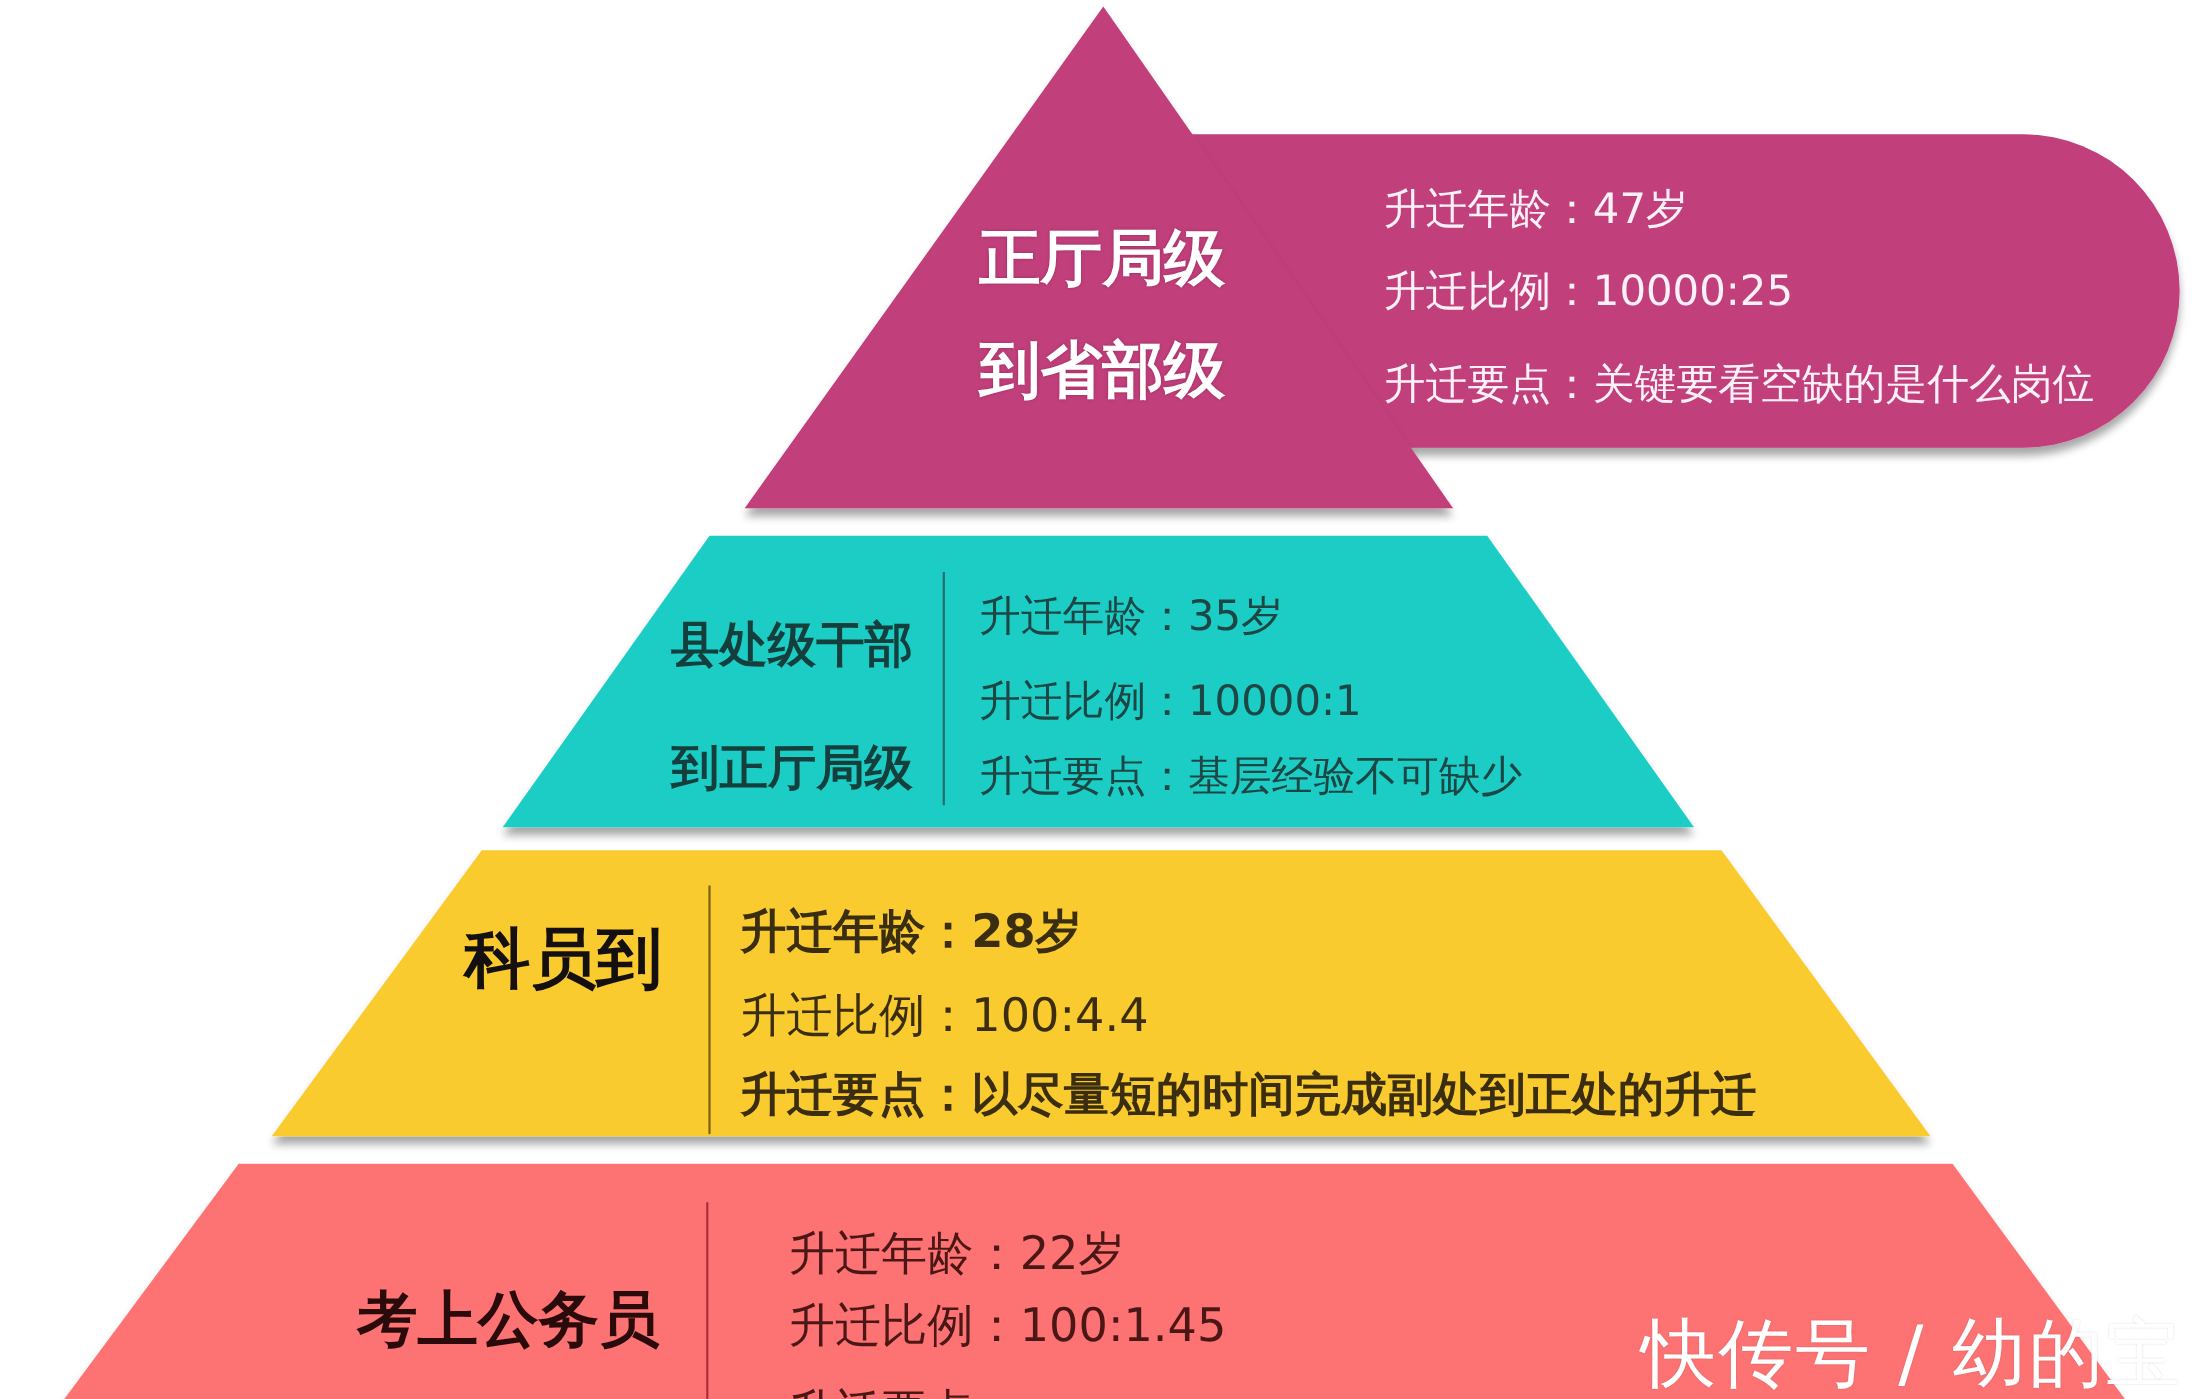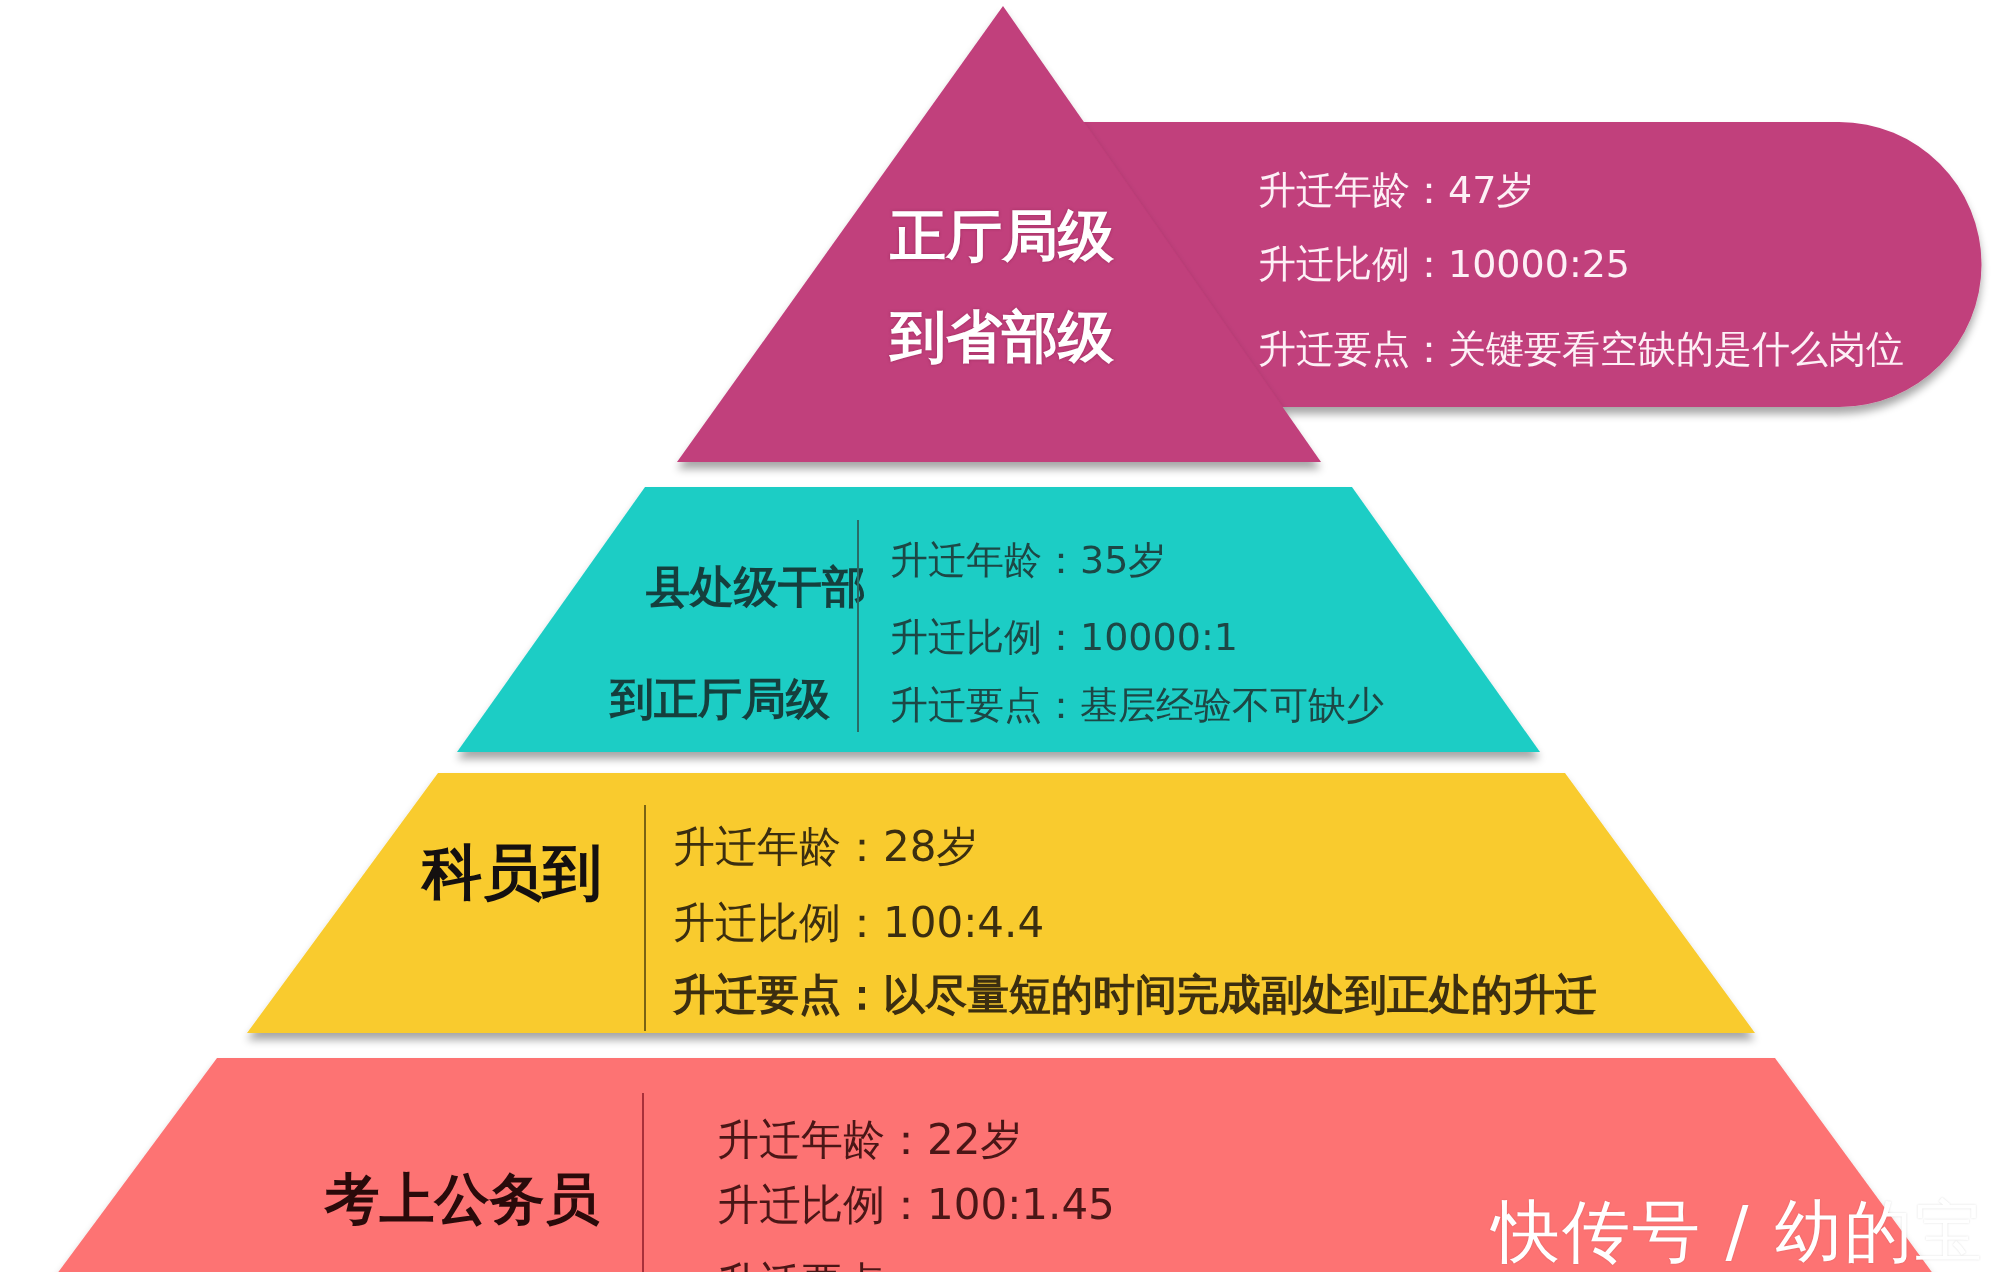--- a/index.html
+++ b/index.html
@@ -67,38 +67,38 @@
   <div class="txt pink-info" style="left:1258px; top:171px;">
     <span>升迁年龄</span><span>：</span><span>47岁</span>
   </div>
   <div class="txt pink-info" style="left:1258px; top:245px;">
     <span>升迁比例</span><span>：</span><span>10000:25</span>
   </div>
   <div class="txt pink-info" style="left:1258px; top:302px;margin-top:28px;">
     <span>升迁要点</span><span>：</span><span>关键要看空缺的是什么岗位</span>
   </div>
 
-  <div class="txt title teal-title center" style="left:720px; top:565px;margin-left:36px;">县处级干部</div>
+  <div class="txt title teal-title center" style="left:720px; top:565px;">县处级干部</div>
   <div class="txt title teal-title center" style="left:720px; top:677px;">到正厅局级</div>
   <div class="divider" style="left:857px; top:520px; height:212px; background:#2a6b66;"></div>
 
   <div class="txt teal-info" style="left:890px; top:541px;">
     <span>升迁年龄</span><span>：</span><span>35岁</span>
   </div>
   <div class="txt teal-info" style="left:890px; top:618px;">
     <span>升迁比例</span><span>：</span><span>10000:1</span>
   </div>
   <div class="txt title yellow-title center" style="left:512px; top:842px;">科员到</div>
 
   <div class="txt teal-info" style="left:890px; top:686px;">
     <span>升迁要点</span><span>：</span><span>基层经验不可缺少</span>
   </div>
   <div class="divider" style="left:644px; top:805px; height:226px; background:#7a6414;"></div>
 
-  <div class="txt yellow-info" style="left:673px; top:826px;">
+  <div class="txt yellow-info" style="left:673px; top:826px;font-weight:bold;">
     <span>升迁年龄</span><span>：</span><span>28岁</span>
   </div>
   <div class="txt yellow-info" style="left:673px; top:902px;">
     <span>升迁比例</span><span>：</span><span>100:4.4</span>
   </div>
   <div class="txt yellow-info" style="left:673px; top:974px;font-weight:bold;">
     <span>升迁要点</span><span>：</span><span>以尽量短的时间完成副处到正处的升迁</span>
   </div>
 
   <div class="txt title red-title center" style="left:462px; top:1172px;">考上公务员</div>

